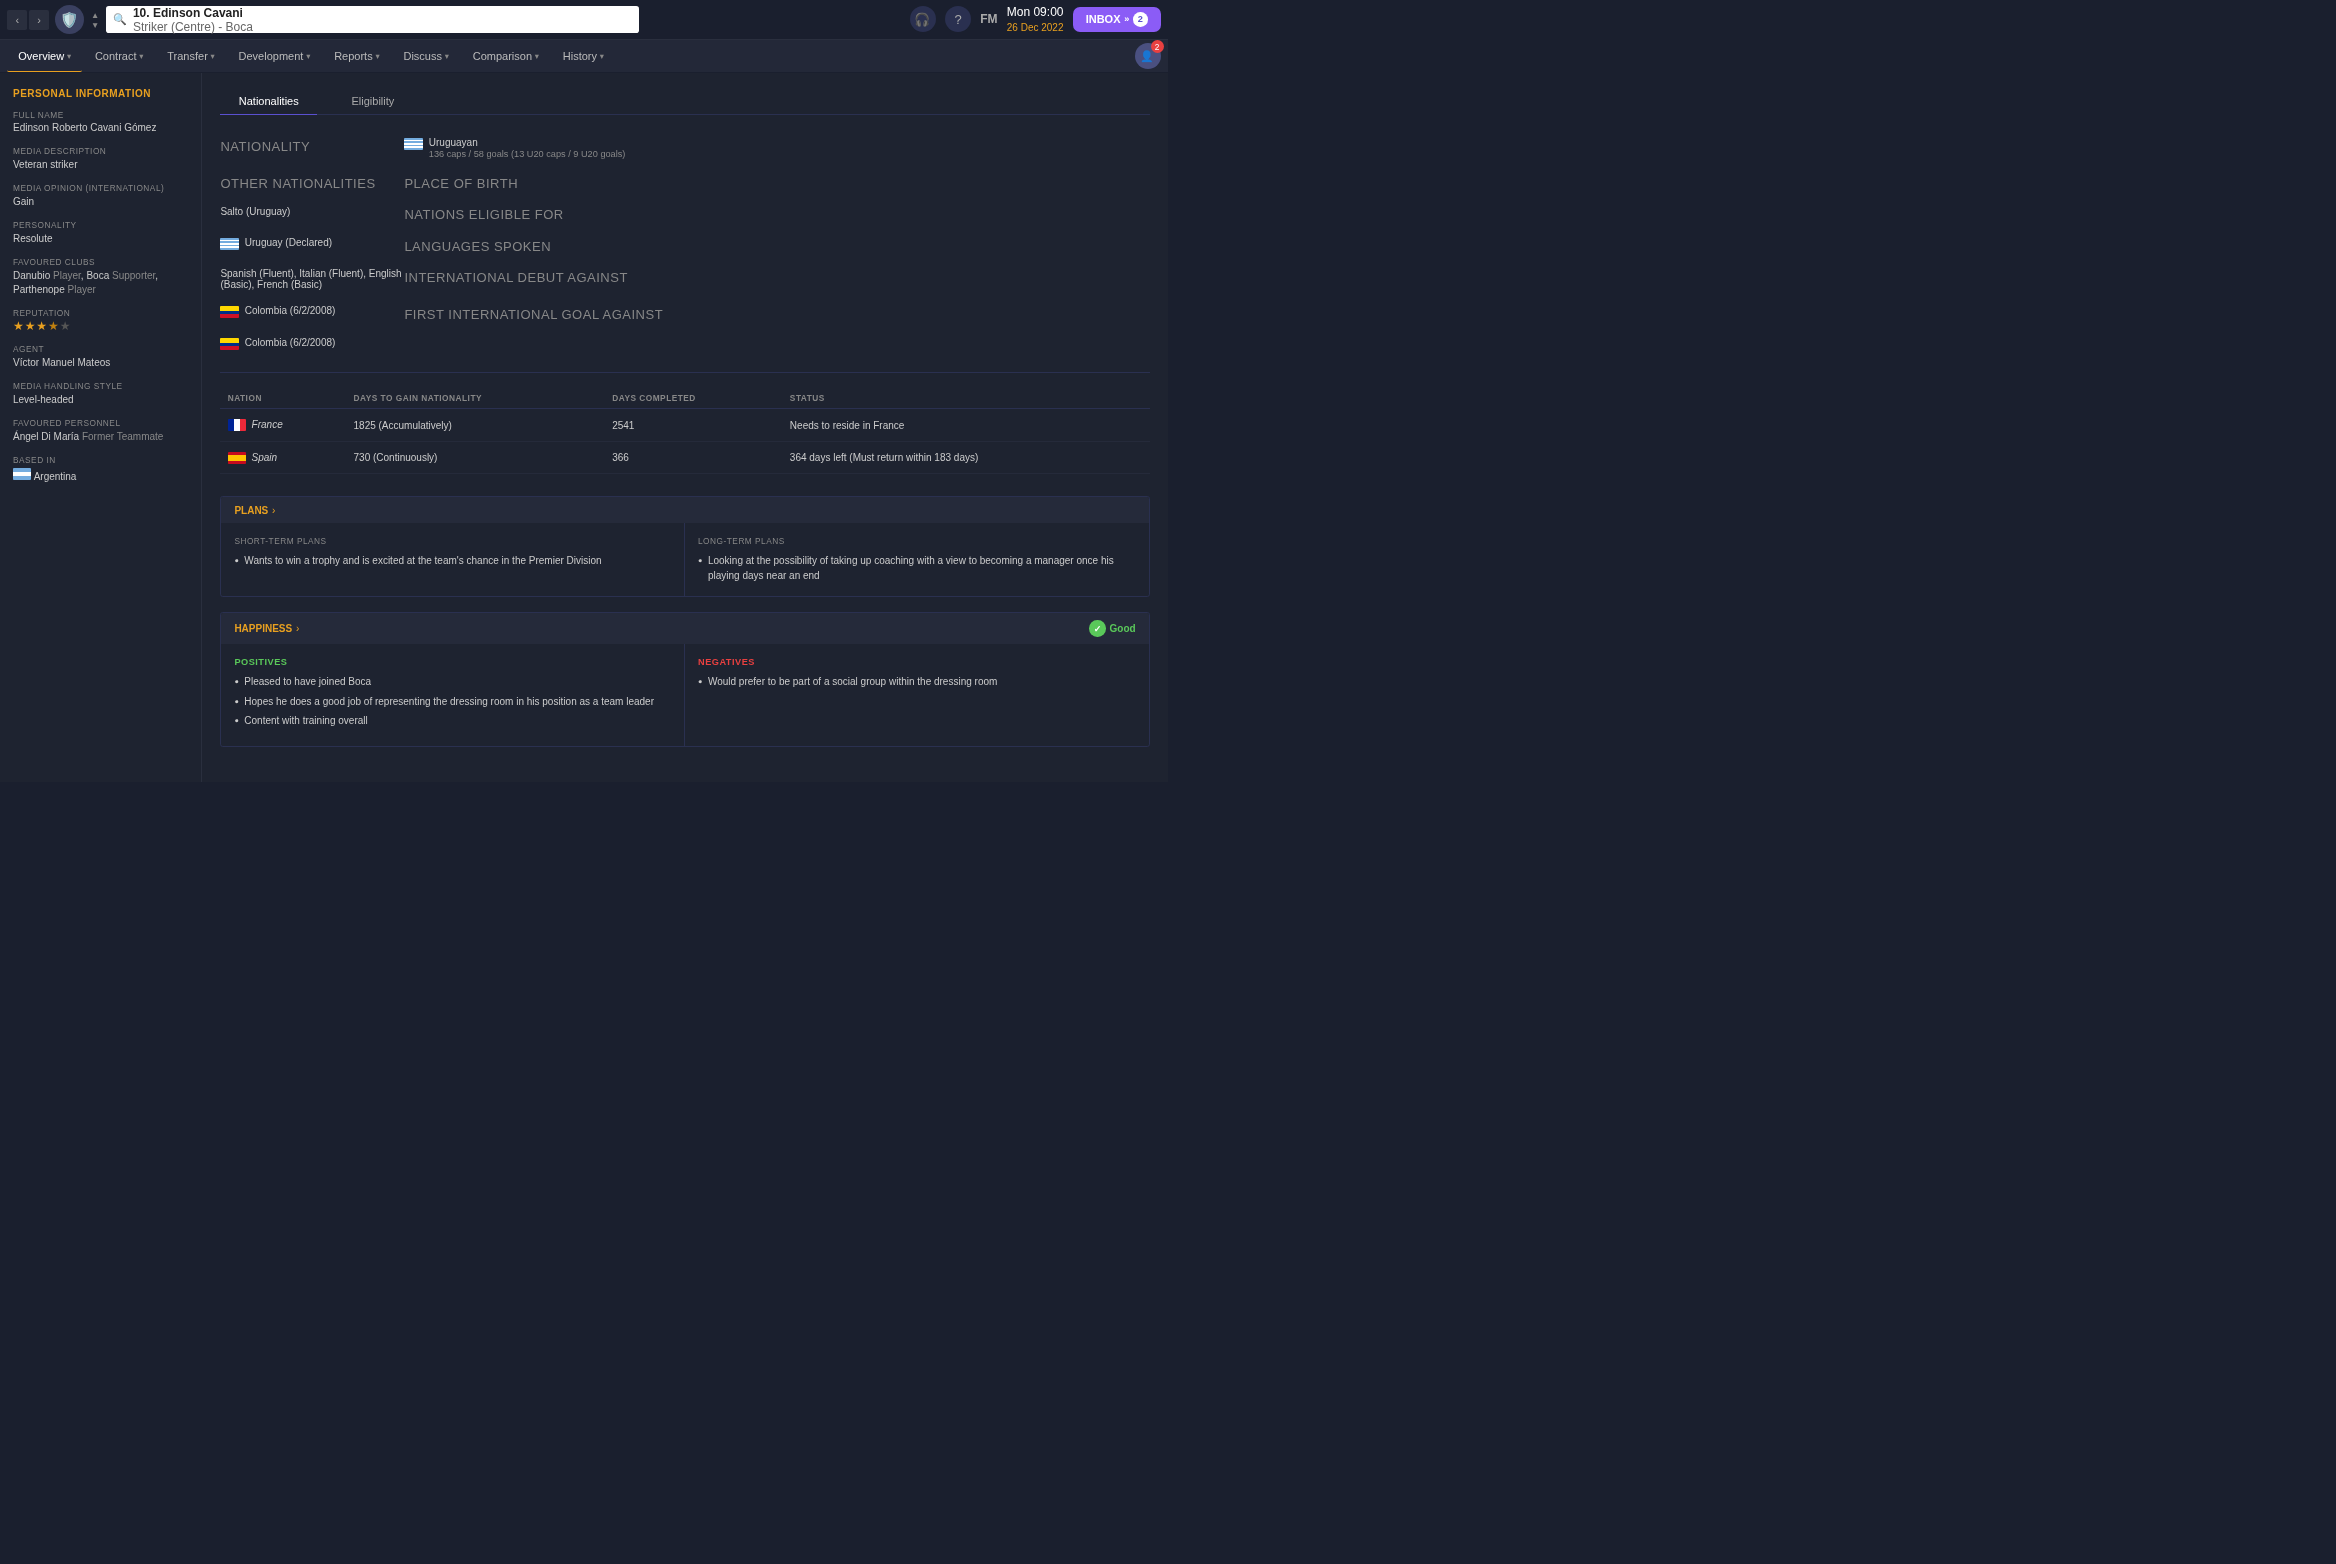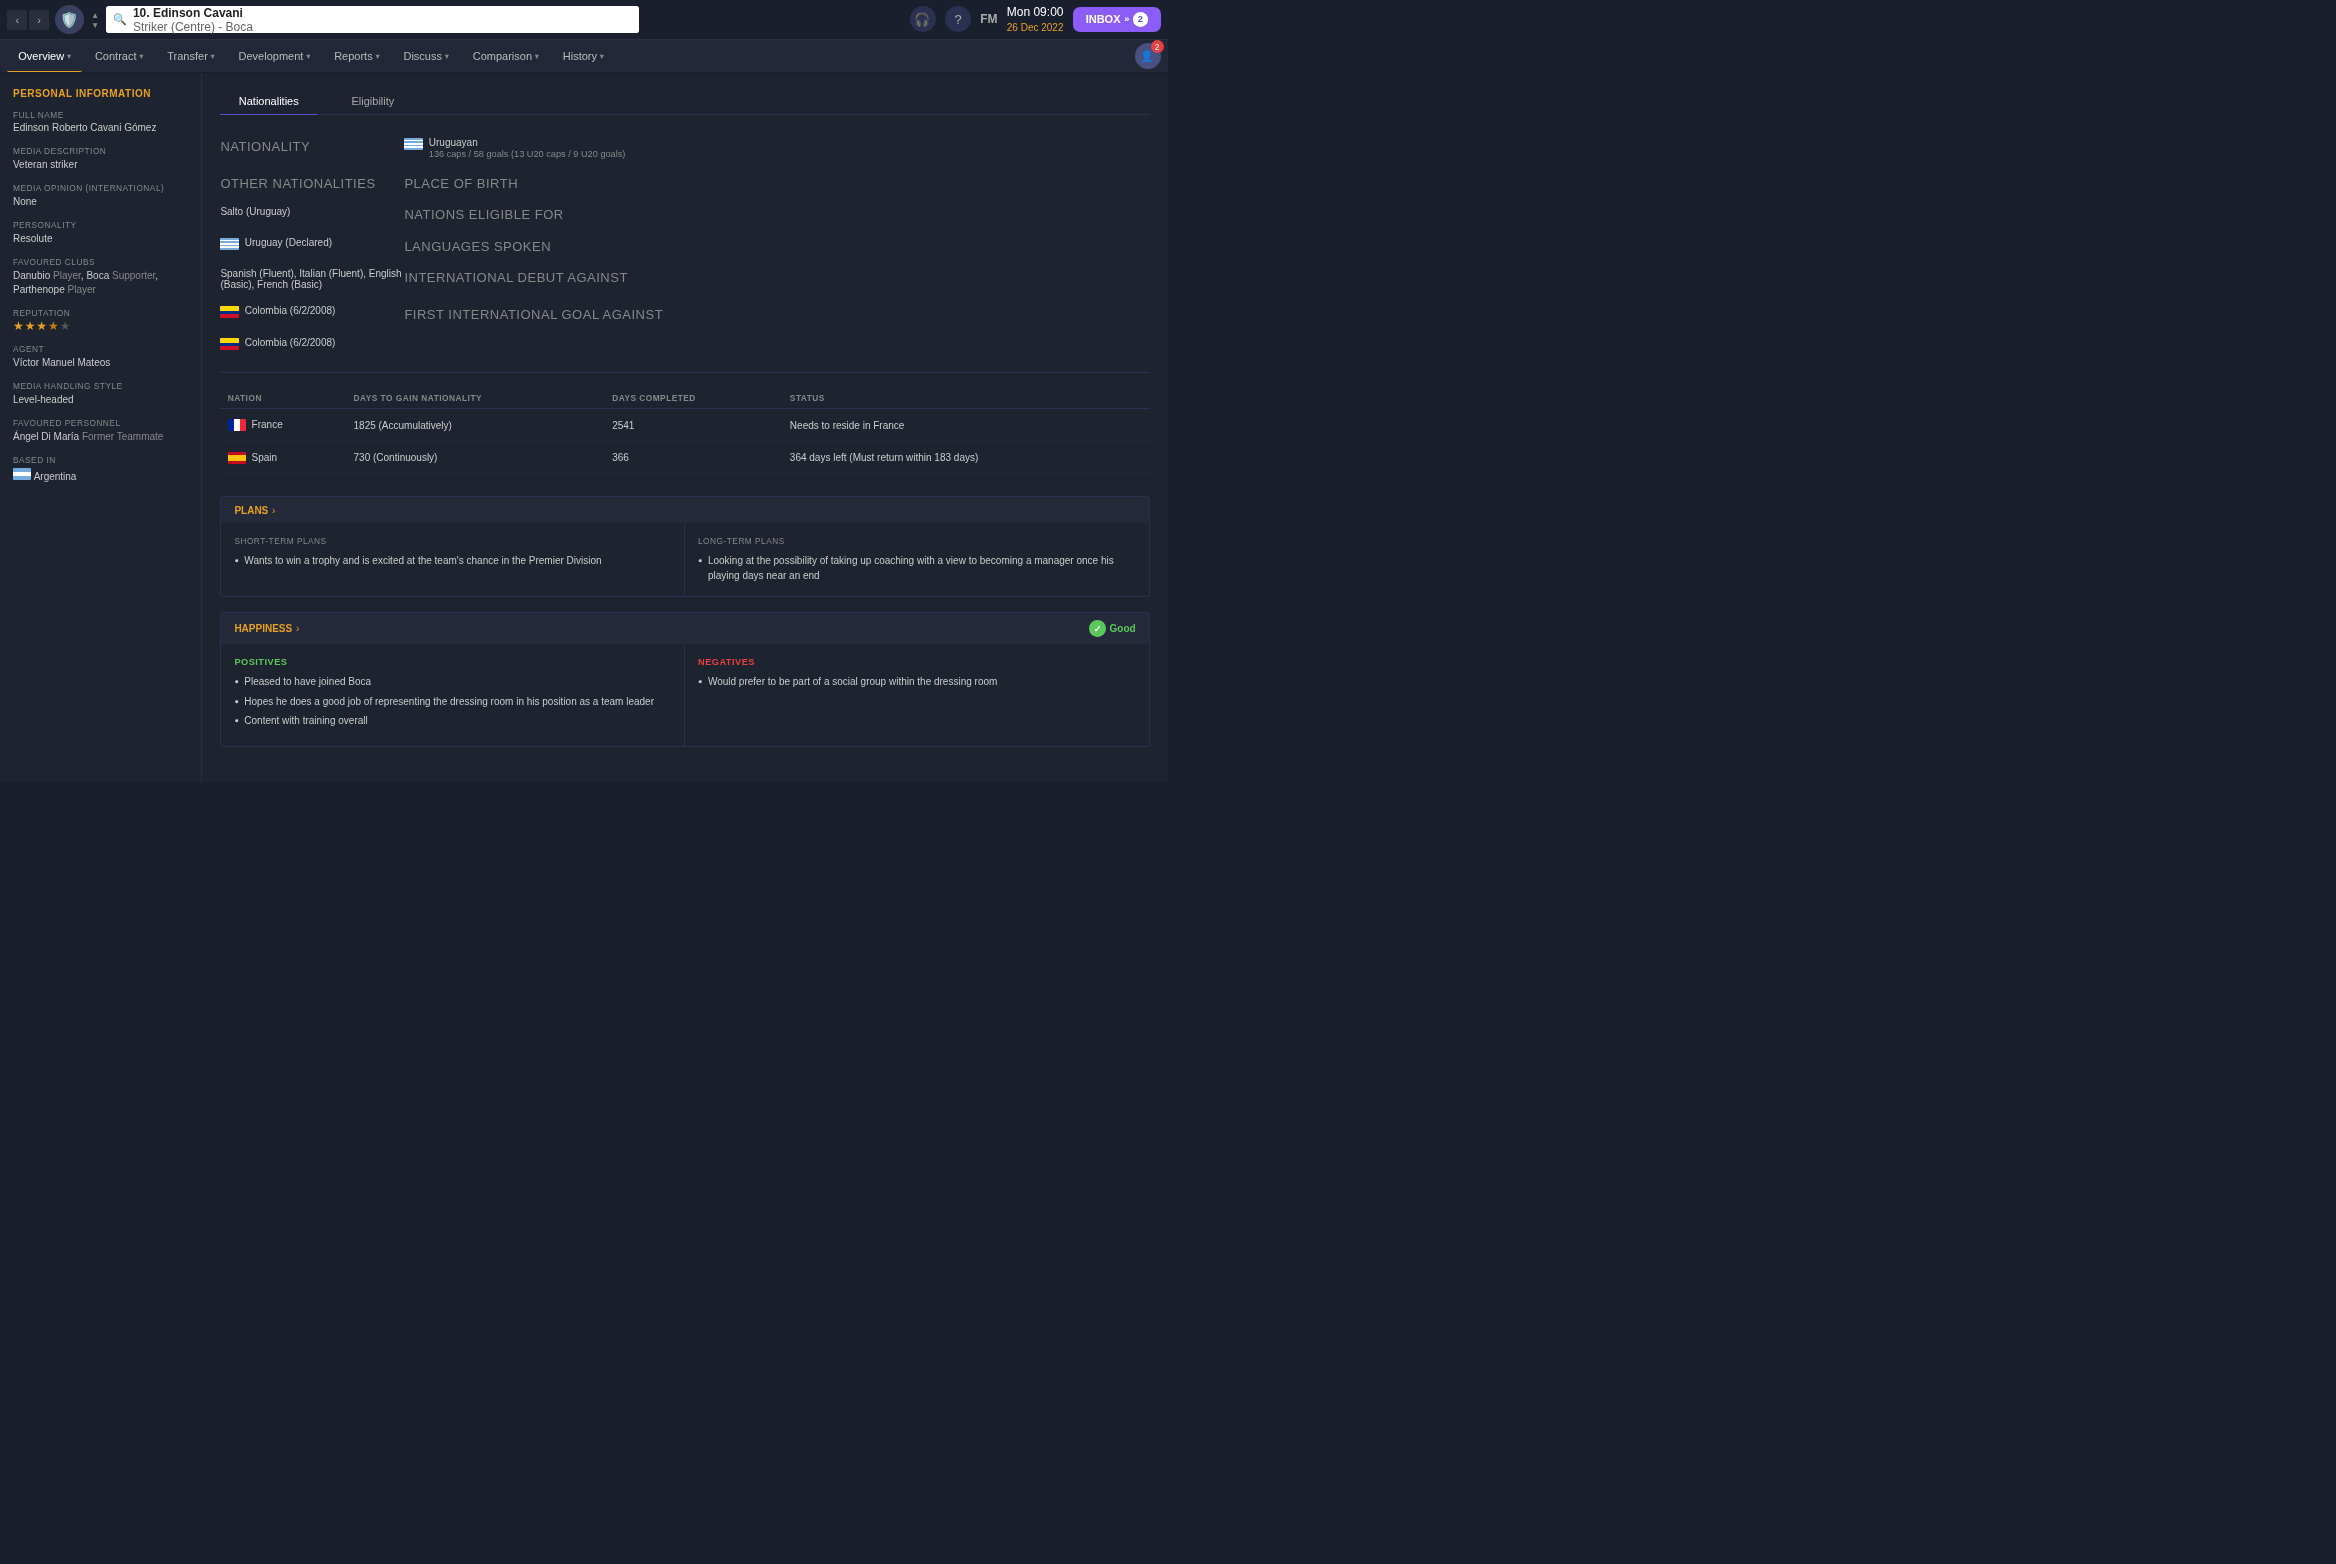--- a/index.html
+++ b/index.html
@@ -384,20 +384,21 @@
       padding: 9.2px 7.3px;
       color: #ccc;
       font-size: 10px;
       border-bottom: 0.9px solid #252a3a;
       vertical-align: middle;
     }
     .nat-table td:first-child {
       display: flex;
       align-items: center;
       gap: 5.5px;
+      font-style: italic;
     }
     .td-flex {
       display: flex;
       align-items: center;
       gap: 5.5px;
     }
 
     
     .plans-section {
       margin-top: 22px;
@@ -623,21 +624,21 @@
       <div class="info-value">Edinson Roberto Cavani Gómez</div>
     </div>
 
     <div class="info-group">
       <div class="info-label">Media Description</div>
       <div class="info-value">Veteran striker</div>
     </div>
 
     <div class="info-group">
       <div class="info-label">Media Opinion (International)</div>
-      <div class="info-value">None</div>
+      <div class="info-value">Gain</div>
     </div>
 
     <div class="info-group">
       <div class="info-label">Personality</div>
       <div class="info-value">Resolute</div>
     </div>
 
     <div class="info-group">
       <div class="info-label">Favoured Clubs</div>
       <div class="info-value">

